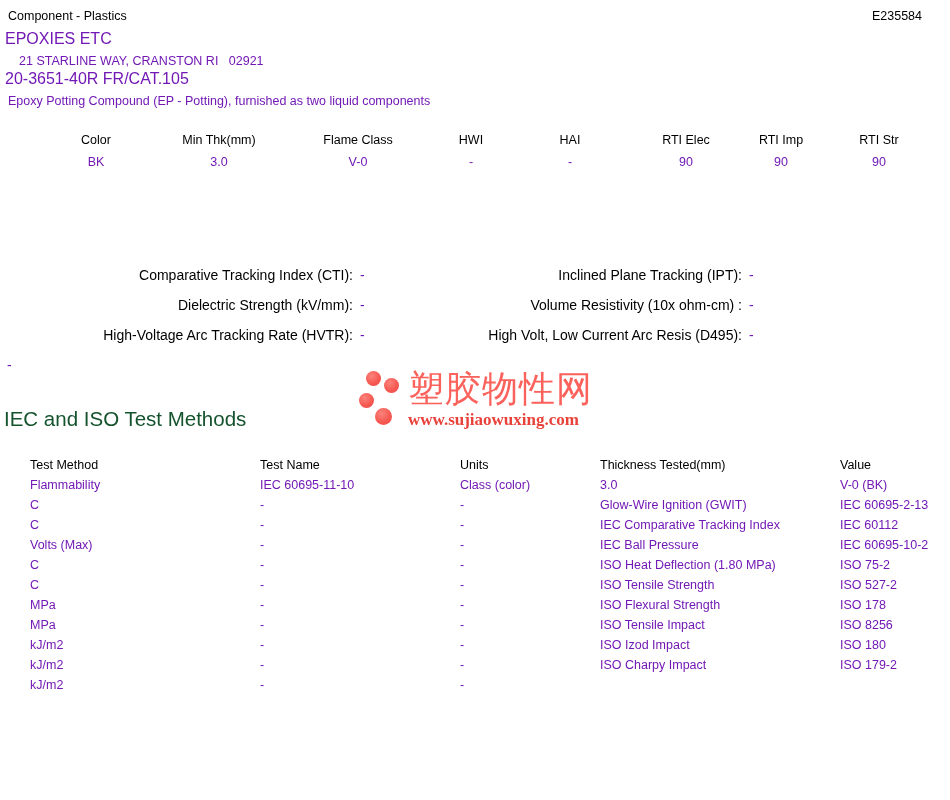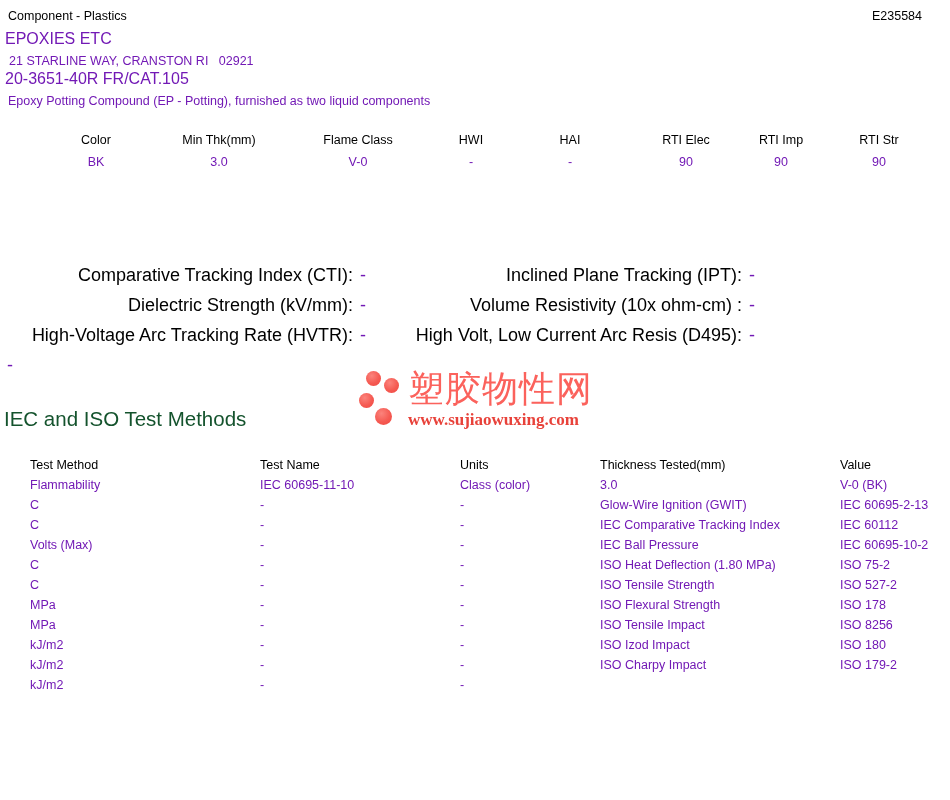--- a/index.html
+++ b/index.html
@@ -8,41 +8,41 @@
     --logo-red:#f5544d;
     --logo-text:#fb625c;
     --logo-url:#e8423a;
   }
   html,body{margin:0;padding:0;background:#fff;}
   .page{
     position:relative;width:950px;height:698px;background:#ffffff;
     font-family:"Liberation Sans","DejaVu Sans",sans-serif;color:var(--black);
     overflow:hidden;
   }
-  .pre{white-space:pre;}
+  .pre{white-space:pre;margin-left:10px;}
   
   .category{position:absolute;left:8px;top:9px;font-size:12.5px;}
   .filenum{position:absolute;right:28px;top:9px;font-size:12.5px;}
   
   .company-name{position:absolute;left:5px;top:30px;font-size:16px;color:var(--purple);}
   .company-address{position:absolute;left:9px;top:54px;font-size:12.5px;color:var(--purple);}
   .product-code{position:absolute;left:5px;top:70px;font-size:16px;color:var(--purple);}
   .product-desc{position:absolute;left:8px;top:94px;font-size:12.5px;color:var(--purple);}
   
   .ratings-grid{
     position:absolute;left:40px;top:133px;display:grid;
     grid-template-columns:112px 134px 144px 82px 116px 116px 74px 122px;
     grid-auto-rows:22px;
   }
   .ratings-grid div{text-align:center;font-size:12.5px;line-height:15px;}
   .ratings-grid .rval{color:var(--purple);}
   
   .elec-left{position:absolute;left:0;top:268px;width:380px;}
   .elec-right{position:absolute;left:380px;top:268px;width:400px;}
-  .erow{display:flex;height:30px;align-items:flex-start;font-size:18px;line-height:14px;}
+  .erow{display:flex;height:30px;align-items:flex-start;font-size:14px;line-height:14px;}
   .elec-left .elabel{width:353px;text-align:right;white-space:pre;}
   .elec-right .elabel{width:362px;text-align:right;white-space:pre;}
   .evalue{margin-left:7px;color:var(--purple);}
   
   .wm-dot{position:absolute;border-radius:50%;
     background:radial-gradient(circle at 38% 32%, #fb837c 0%, #f55a52 55%, #ef4740 100%);}
   .wm-d1{left:366px;top:371px;width:15px;height:15px;}
   .wm-d2{left:384px;top:378px;width:15px;height:15px;}
   .wm-d3{left:359px;top:393px;width:15px;height:15px;}
   .wm-d4{left:375px;top:408px;width:17px;height:17px;}

